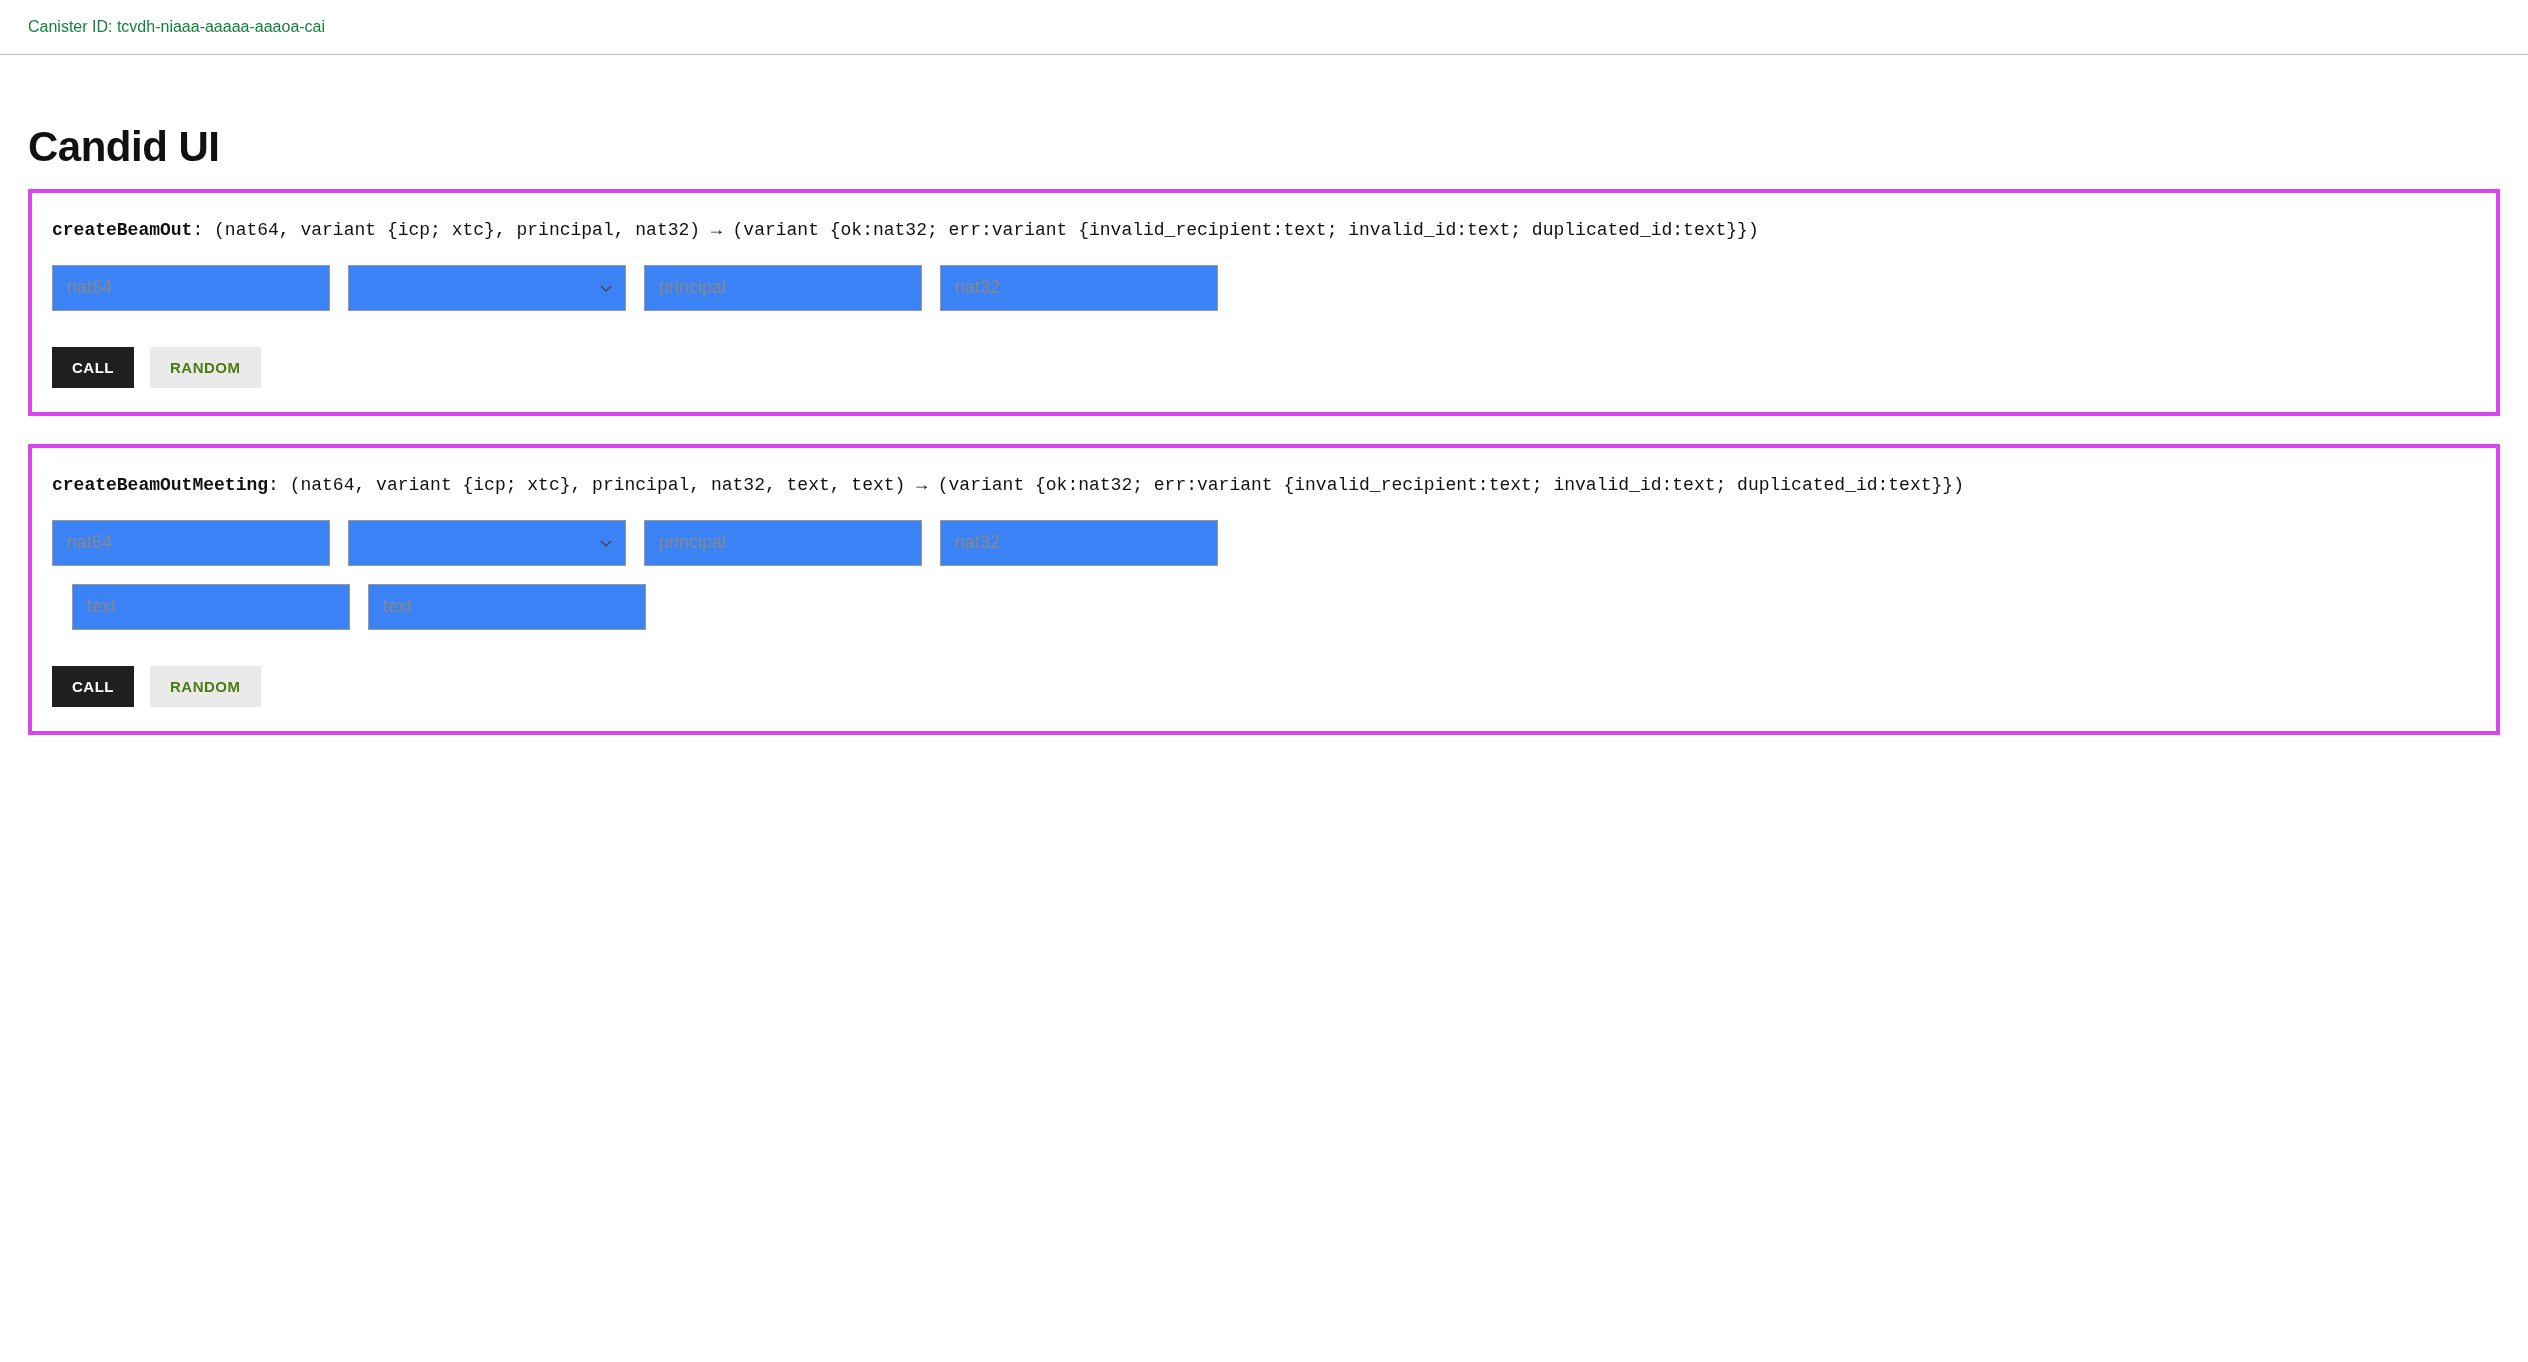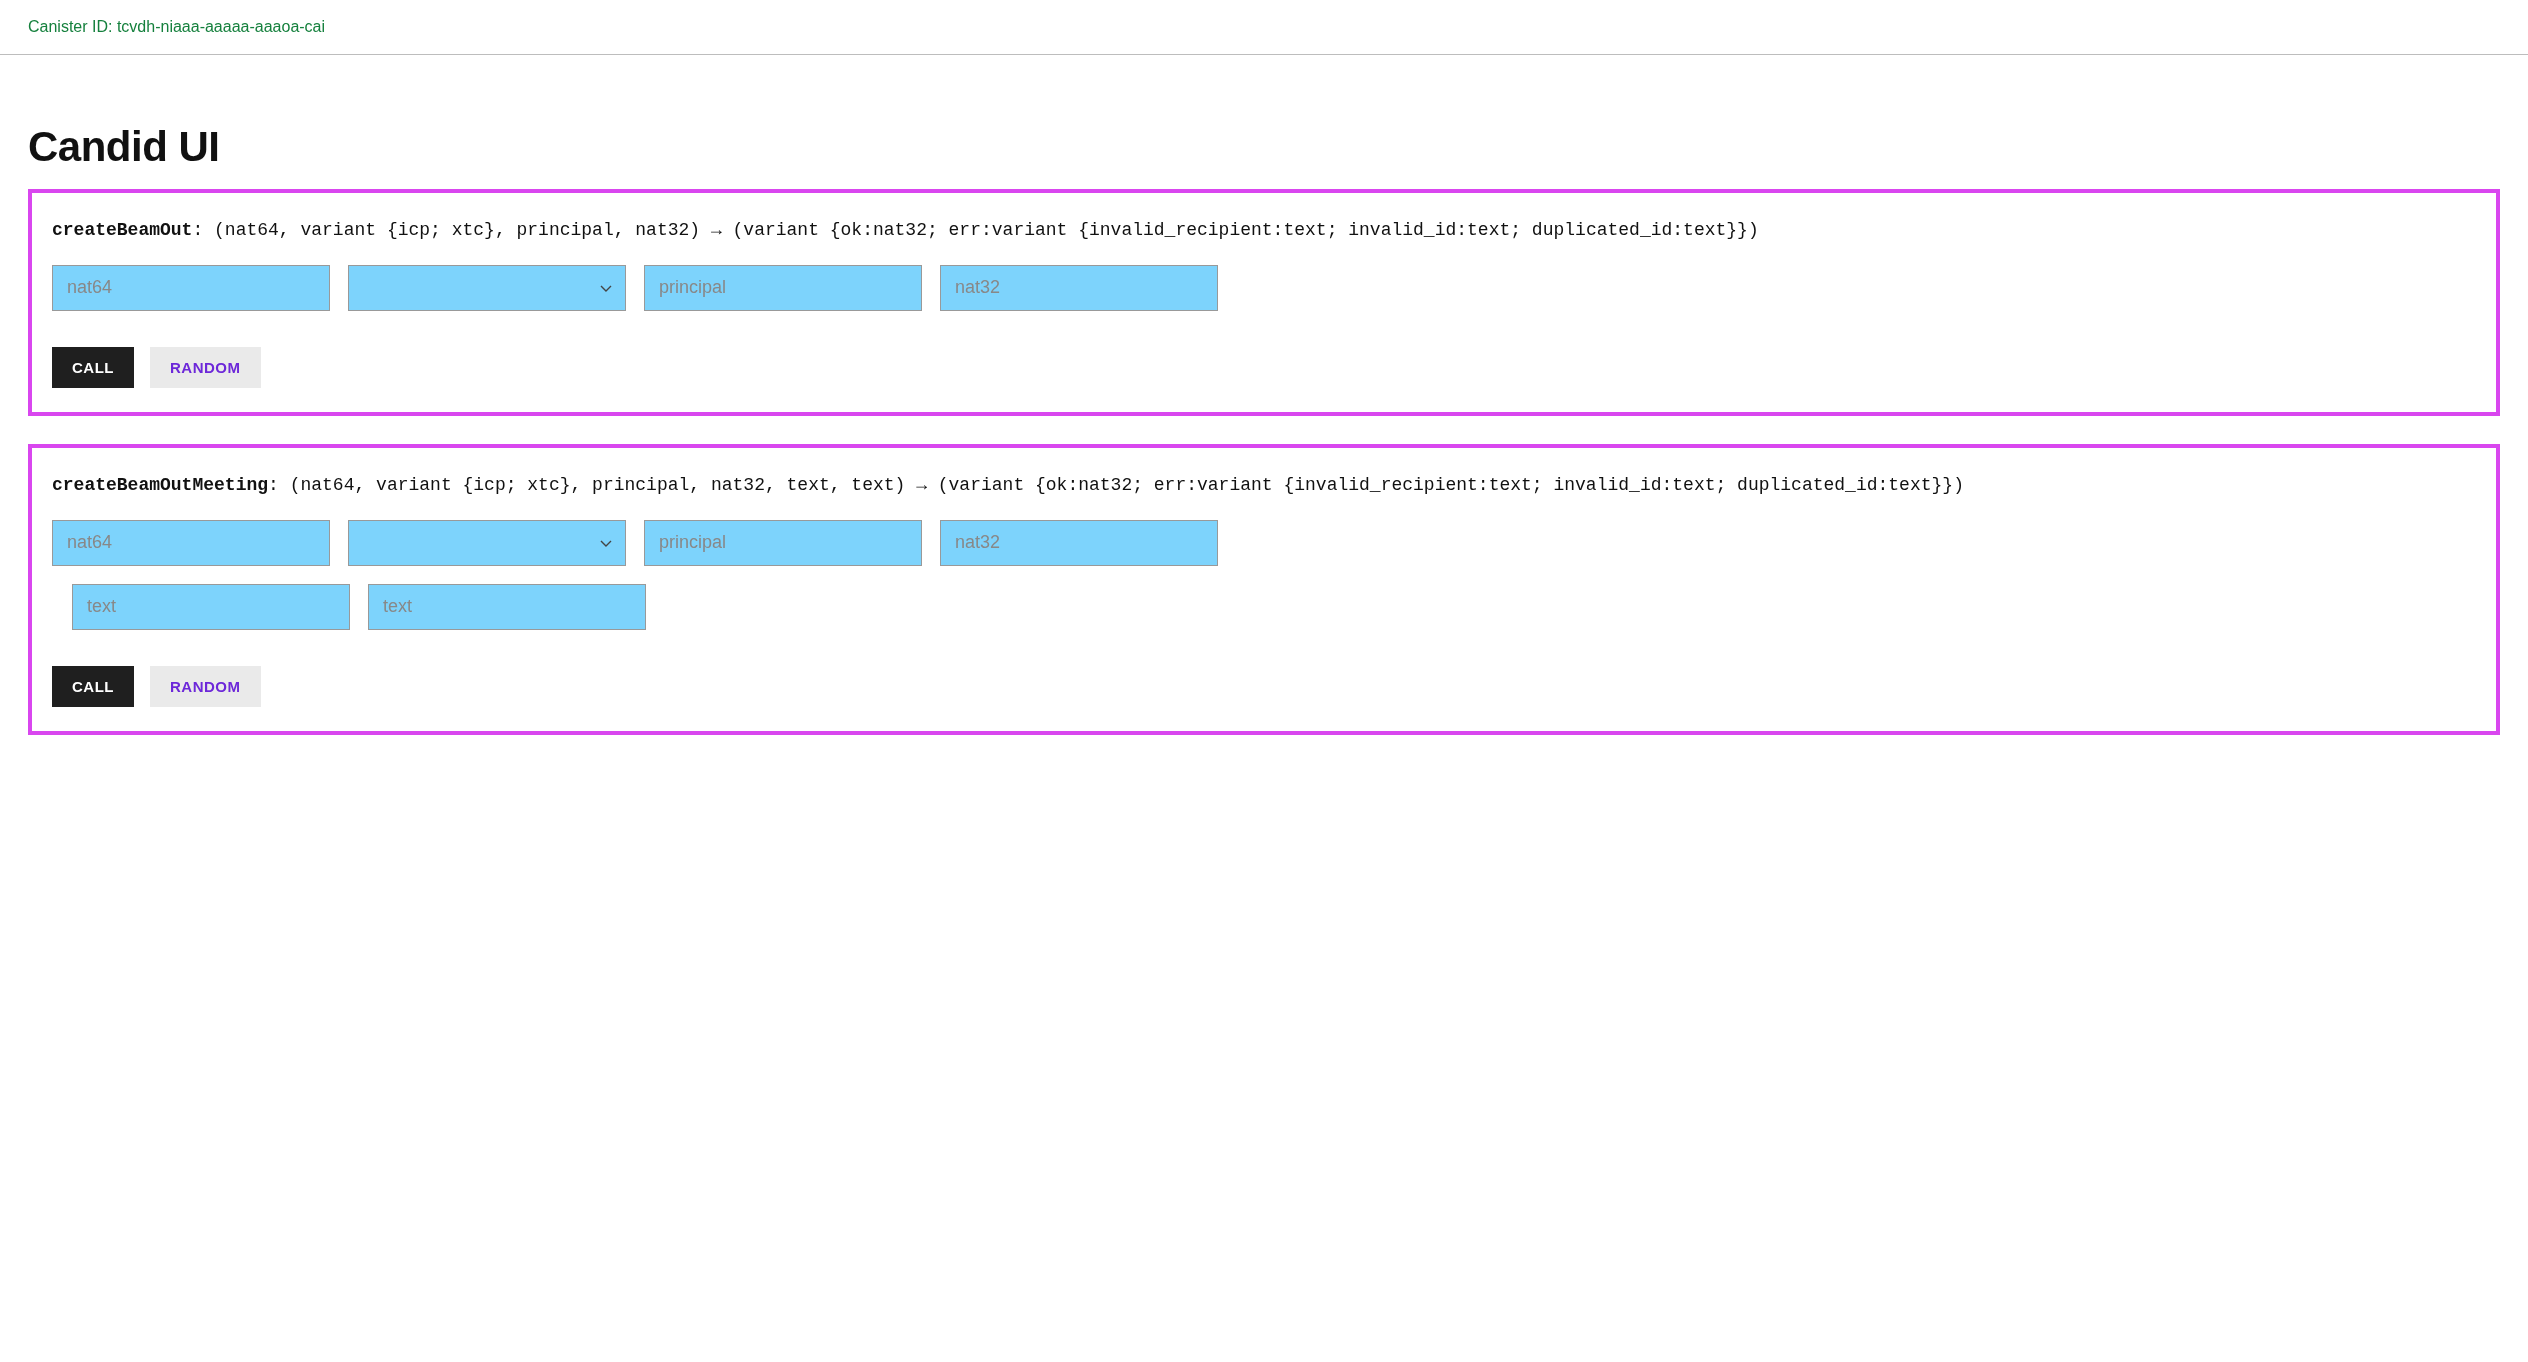--- a/index.html
+++ b/index.html
@@ -56,21 +56,21 @@
     }
     .inputs-row.indented {
       padding-left: 20px;
     }
     .param-input, .param-select {
       width: 278px;
       height: 46px;
       border: 1px solid #999;
       font-size: 18px;
       padding: 0 14px;
-      background: #7dd3fc;
+      background: #3b82f6;
       color: #111;
       font-family: inherit;
     }
     .param-input::placeholder {
       color: #888;
     }
     .param-select {
       appearance: none;
       -webkit-appearance: none;
       background-image: none;
@@ -103,21 +103,21 @@
       letter-spacing: 0.5px;
       cursor: pointer;
       font-family: inherit;
     }
     .btn-call {
       background: #1f1f1f;
       color: #fff;
     }
     .btn-random {
       background: #eaeaea;
-      color: #6d28d9;
+      color: #4d7c0f;
       text-align: right;
     }
   </style>
 </head>
 <body>
 
 <div class="header-bar">
   <span>Canister ID: tcvdh-niaaa-aaaaa-aaaoa-cai</span>
 </div>
 

